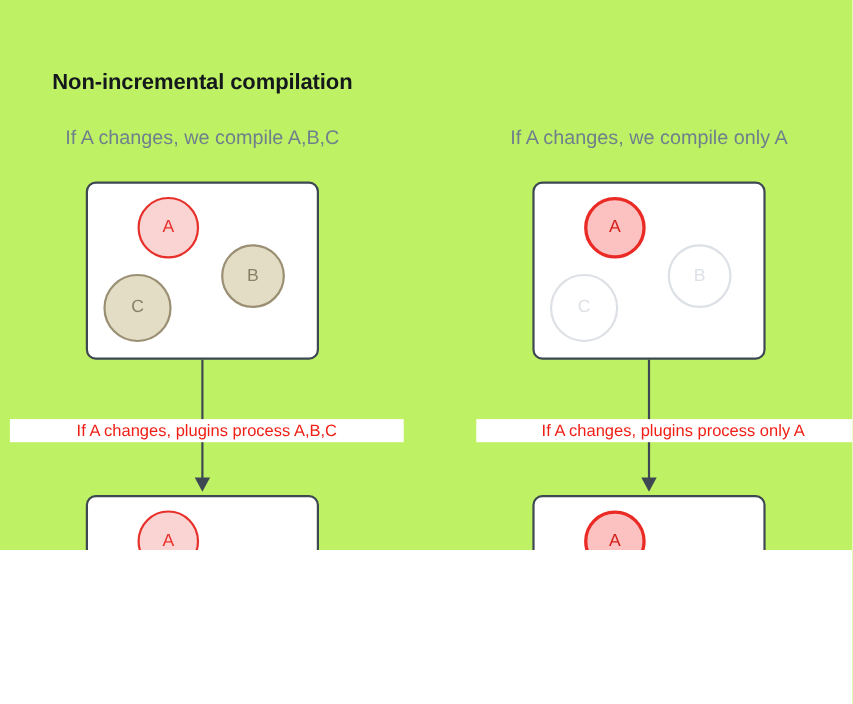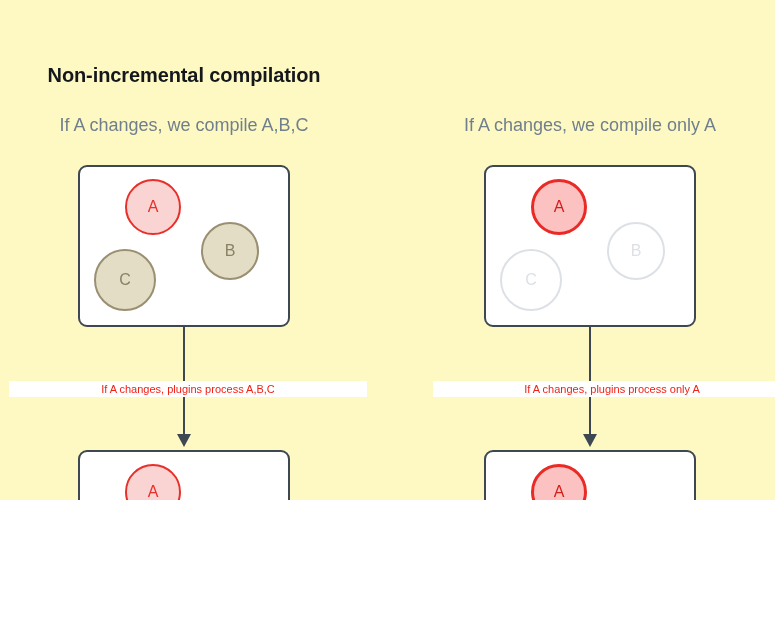--- a/index.html
+++ b/index.html
@@ -9,21 +9,21 @@
     background: #ffffff;
   }
   body {
     font-family: "Liberation Sans", sans-serif;
     -webkit-font-smoothing: antialiased;
   }
   #canvas {
     position: relative;
     width: 775px;
     height: 500px;
-    background: #fef9c3;
+    background: #bef264;
     overflow: hidden;
   }
 
   
   .col-title {
     position: absolute;
     text-align: center;
     font-size: 20px;
     font-weight: 700;
     color: #14181c;
@@ -95,21 +95,21 @@
     height: 0;
     border-left: 7px solid transparent;
     border-right: 7px solid transparent;
     border-top: 13px solid #3d4852;
   }
 
   
   .arrow-caption {
     position: absolute;
     text-align: center;
-    font-size: 11px;
+    font-size: 15px;
     font-weight: 400;
     color: #f01e14;
     background: #ffffff;
     white-space: nowrap;
     padding: 2px 4px;
   }
 </style>
 </head>
 <body>
 

